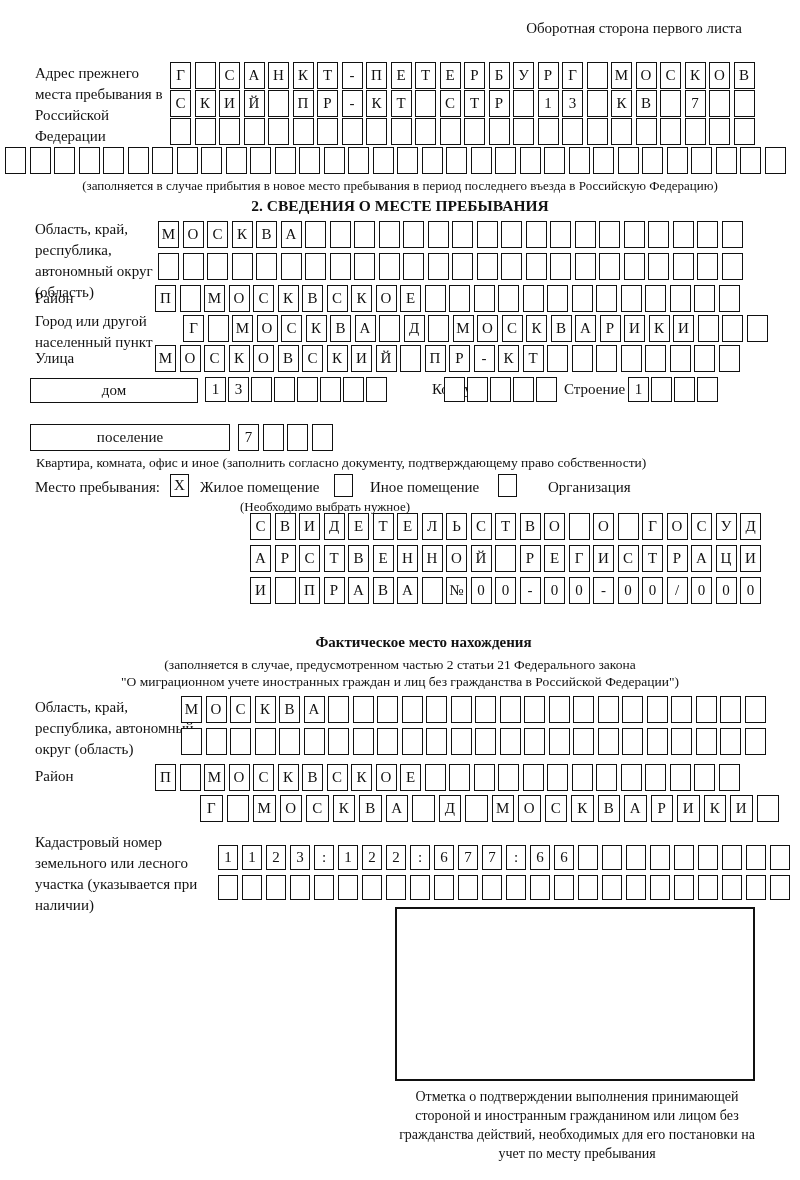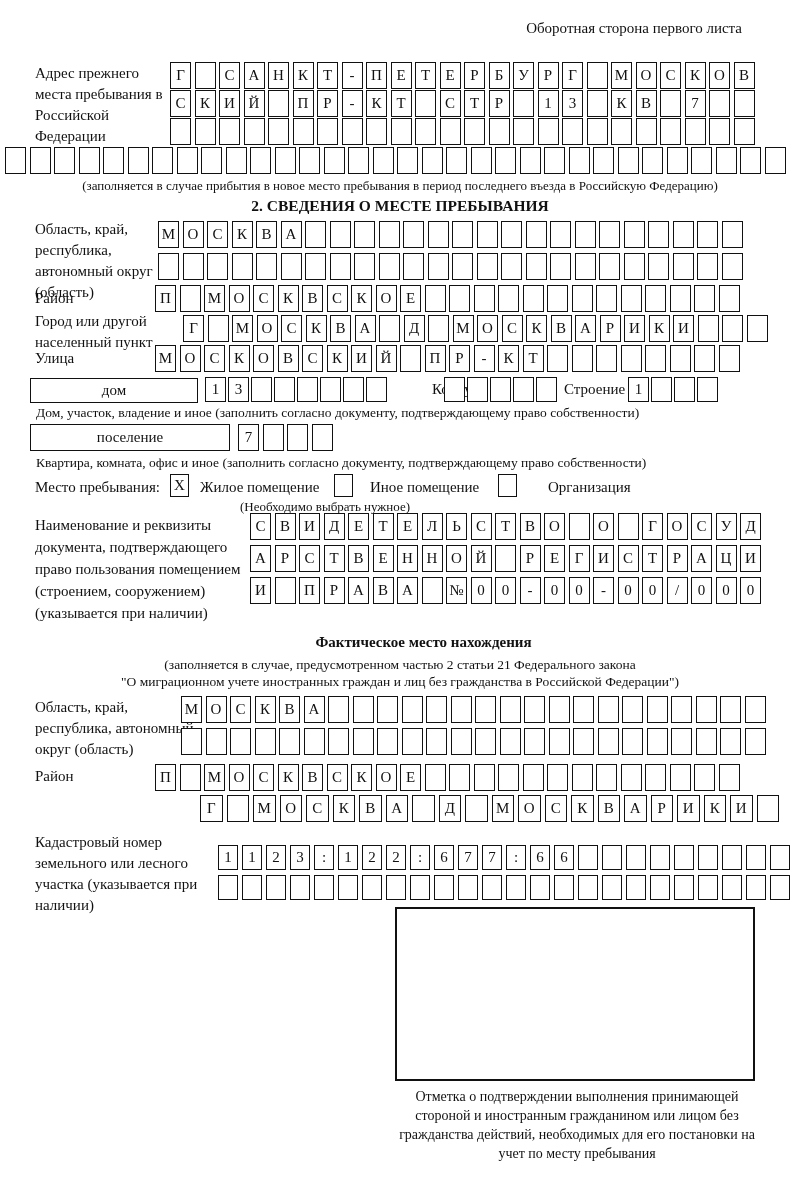--- a/index.html
+++ b/index.html
@@ -309,41 +309,39 @@
       <span class="cell"></span>
       <span class="cell"></span>
     </div>
   <div class="lbl" style="left:564px; top:379px;">Строение</div>
   <div class="row tight h25" style="left:628px; top:377px;">
       <span class="cell">1</span>
       <span class="cell"></span>
       <span class="cell"></span>
       <span class="cell"></span>
     </div>
-  <div class="cap" style="left:36px; top:405px; font-size:13.5px;">Дом, участок, владение и иное (заполнить согласно документу, подтверждающему право собственности)</div>
 
   <div class="widebox" style="left:30px; top:424px; width:200px; height:27px;">поселение</div>
   <div class="row" style="left:238px; top:424px;">
       <span class="cell">7</span>
       <span class="cell"></span>
       <span class="cell"></span>
       <span class="cell"></span>
     </div>
   <div class="cap" style="left:36px; top:455px; font-size:13.5px;">Квартира, комната, офис и иное (заполнить согласно документу, подтверждающему право собственности)</div>
 
   <div class="lbl" style="left:35px; top:477px;">Место пребывания:</div>
   <div class="chk" style="left:170px; top:474px;">X</div>
   <div class="lbl" style="left:200px; top:477px;">Жилое помещение</div>
   <div class="chk" style="left:334px; top:474px;"></div>
   <div class="lbl" style="left:370px; top:477px;">Иное помещение</div>
   <div class="chk" style="left:498px; top:474px;"></div>
   <div class="lbl" style="left:548px; top:477px;">Организация</div>
   <div class="cap" style="left:240px; top:499px;">(Необходимо выбрать нужное)</div>
 
-  <div class="lbl" style="left:35px; top:514px; width:215px; line-height:22px;">Наименование и реквизиты документа, подтверждающего право пользования помещением (строением, сооружением) (указывается при наличии)</div>
   <div class="row" style="left:250px; top:513px;">
       <span class="cell">С</span>
       <span class="cell">В</span>
       <span class="cell">И</span>
       <span class="cell">Д</span>
       <span class="cell">Е</span>
       <span class="cell">Т</span>
       <span class="cell">Е</span>
       <span class="cell">Л</span>
       <span class="cell">Ь</span>

